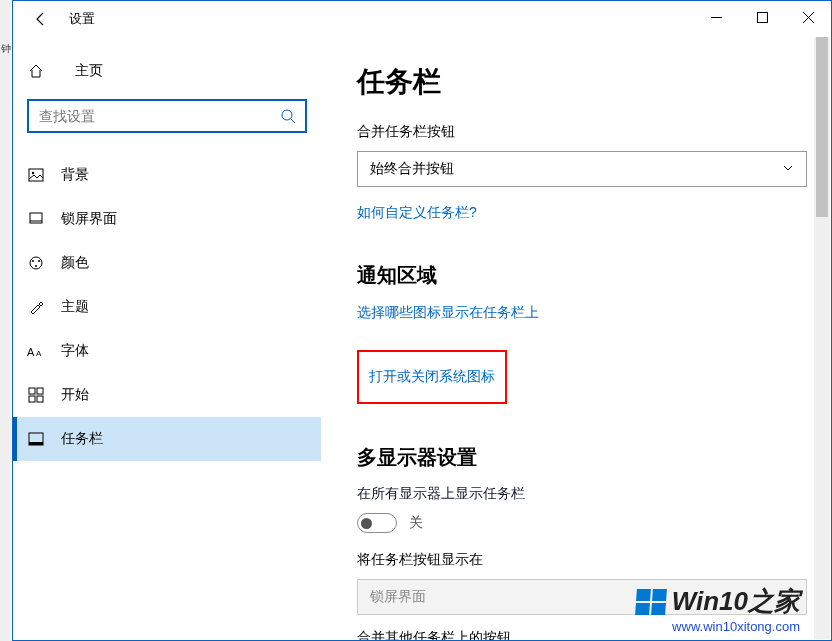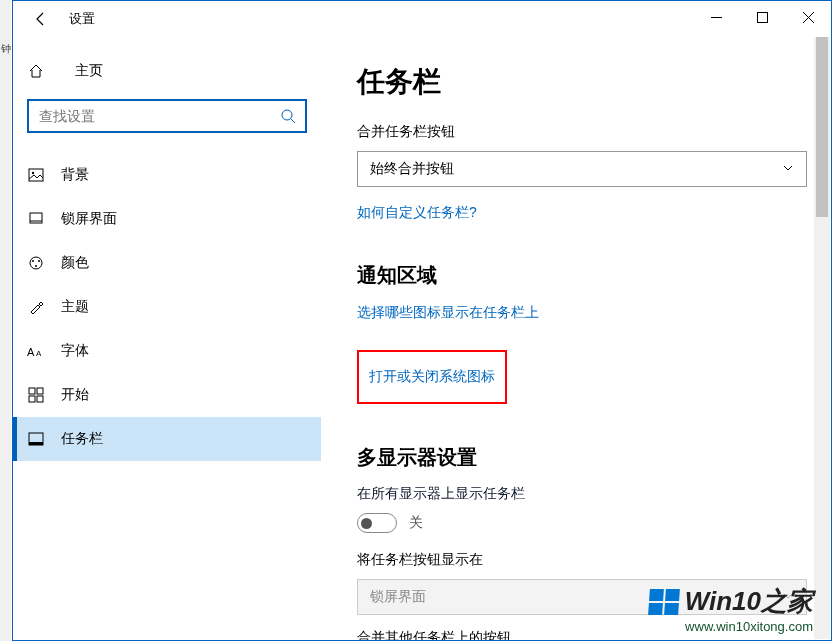--- a/index.html
+++ b/index.html
@@ -34,23 +34,23 @@
 .select.disabled { background:#f3f3f3; border-color:#ccc; color:#888; }
 .link { color:#0067c0; font-size:14px; display:inline-block; margin-bottom:10px; }
 .link.boxed { border:2px solid #ff0000; padding:16px 10px; margin-top:10px; }
 .link-wrap { margin-top:16px; margin-bottom:6px; }
 .toggle-row { display:flex; align-items:center; gap:12px; margin-bottom:18px; }
 .toggle { width:40px; height:20px; border:1px solid #888; border-radius:10px; position:relative; }
 .toggle .knob { width:11px; height:11px; background:#555; border-radius:50%; position:absolute; left:3px; top:3.5px; }
 .toggle-label { font-size:14px; color:#555; }
 .vscroll { position:absolute; right:1px; top:36px; bottom:1px; width:16px; background:#f0f0f0; }
 .vscroll .thumb { position:absolute; left:2px; right:2px; top:0; height:180px; background:#c2c2c2; }
-.watermark { position:absolute; right:18px; bottom:6px; text-align:right; }
+.watermark { position:absolute; right:31px; bottom:6px; text-align:right; }
 .watermark .big { font-size:26px; font-weight:700; font-style:italic; color:#222; display:flex; align-items:center; justify-content:flex-end; gap:6px; }
-.watermark .url { font-size:13px; color:#14532d; }
+.watermark .url { font-size:13px; color:#1d4ed8; }
 .winlogo { display:inline-grid; grid-template-columns:1fr 1fr; grid-template-rows:1fr 1fr; gap:2px; width:30px; height:26px; transform:skewX(-4deg); }
 .winlogo span { background:#0078d4; }
 </style>
 </head>
 <body>
 
 <div class="left-strip">
   <div class="tiny" style="margin-top:40px">钟</div>
 </div>
 

